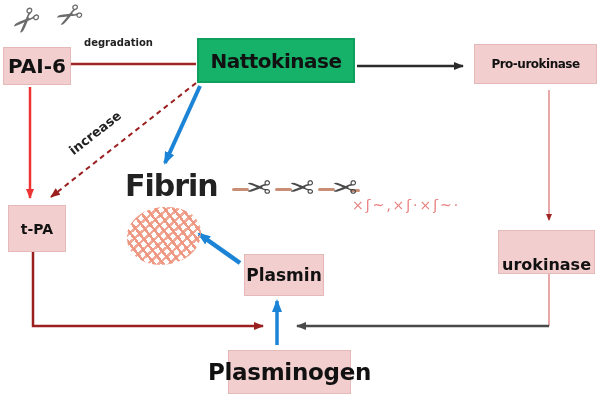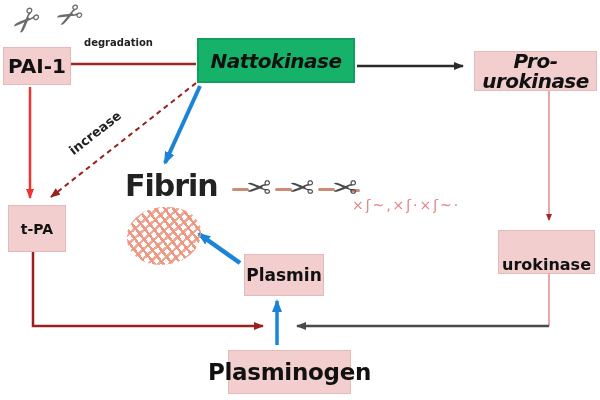--- a/index.html
+++ b/index.html
@@ -5,21 +5,21 @@
   html,body{margin:0;padding:0;background:#fff;}
   #stage{
     position:relative;width:600px;height:400px;background:#ffffff;overflow:hidden;
     font-family:"DejaVu Sans", sans-serif;color:#1a1a1a;
   }
   .box{
     position:absolute;display:flex;align-items:center;justify-content:center;
     font-weight:bold;color:#111;text-align:center;line-height:1;
   }
   .pink{background:#f2cfce;border:1px solid #e6b9b9;}
-  .green{background:#16b269;border:2px solid #0fa05e;font-style:italic;}
+  .green{background:#16b269;border:2px solid #0fa05e;}
   .lbl{position:absolute;font-weight:bold;color:#222;white-space:nowrap;}
   svg.overlay{position:absolute;left:0;top:0;width:600px;height:400px;pointer-events:none;}
   .scissor{position:absolute;color:#4a4a4a;line-height:1;display:inline-block;}
   .scissor-row{font-size:30px;transform:scaleX(-1);}
   .scissor-tl{color:#6b6b6b;}
   .strand{position:absolute;height:3px;background:#c98f76;border-radius:2px;}
   .mesh{
     position:absolute;left:127px;top:207px;width:74px;height:58px;
     border-radius:54% 46% 58% 48%;
     background:
@@ -65,28 +65,28 @@
     <line x1="549" y1="326" x2="297" y2="326" stroke="#4a4a4a" stroke-width="2.5" marker-end="url(#mGray)"></line>
     <polyline points="33,252 33,326 263,326" fill="none" stroke="#9b1f1f" stroke-width="2.5" marker-end="url(#mDarkRed)"></polyline>
     <line x1="277" y1="345" x2="277" y2="301" stroke="#1b84d6" stroke-width="3.5" marker-end="url(#mBlue)"></line>
     <line x1="240" y1="263" x2="199" y2="234" stroke="#1b84d6" stroke-width="4.5" marker-end="url(#mBlue)"></line>
   </svg>
 
   <span class="scissor scissor-tl" style="left:12px;top:4px;font-size:34px;transform:rotate(-45deg) scaleX(-1);">✂</span>
   <span class="scissor scissor-tl" style="left:56px;top:0px;font-size:32px;transform:rotate(-28deg) scaleX(-1);">✂</span>
 
   <div class="box pink" style="left:3px;top:47px;width:66px;height:36px;font-size:20px;">
-    <span>PAI-1</span>
+    <span>PAI-6</span>
   </div>
 
   <div class="box green" style="left:197px;top:38px;width:154px;height:41px;font-size:20px;letter-spacing:-0.5px;">
     <span>Nattokinase</span>
   </div>
 
-  <div class="box pink" style="left:474px;top:51px;width:121px;height:38px;font-size:20px;letter-spacing:-0.5px;font-style:italic;">
+  <div class="box pink" style="left:474px;top:44px;width:121px;height:38px;font-size:12px;letter-spacing:-0.5px;">
     <span>Pro-urokinase</span>
   </div>
 
   <div class="box pink" style="left:8px;top:205px;width:56px;height:45px;font-size:14px;">
     <span>t-PA</span>
   </div>
 
   <div class="box pink" style="left:498px;top:230px;width:95px;height:42px;font-size:16px;align-items:flex-end;">
     <span>urokinase</span>
   </div>

